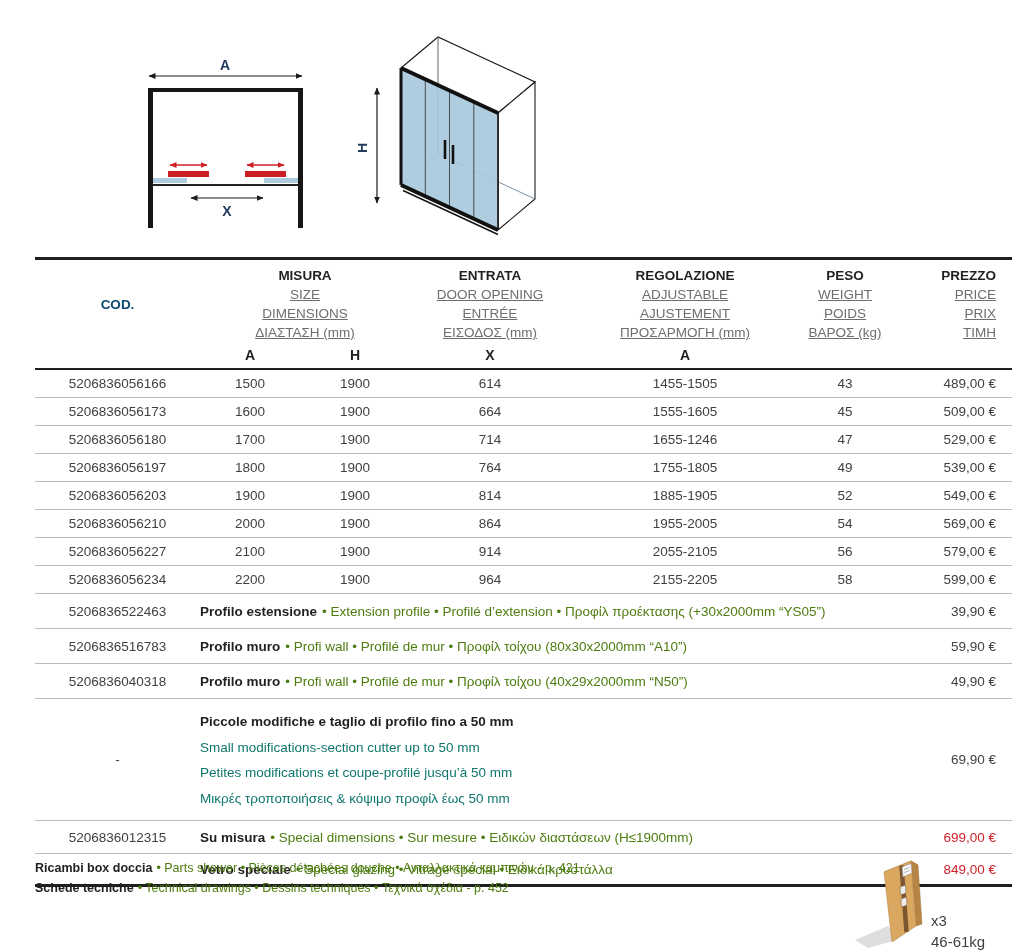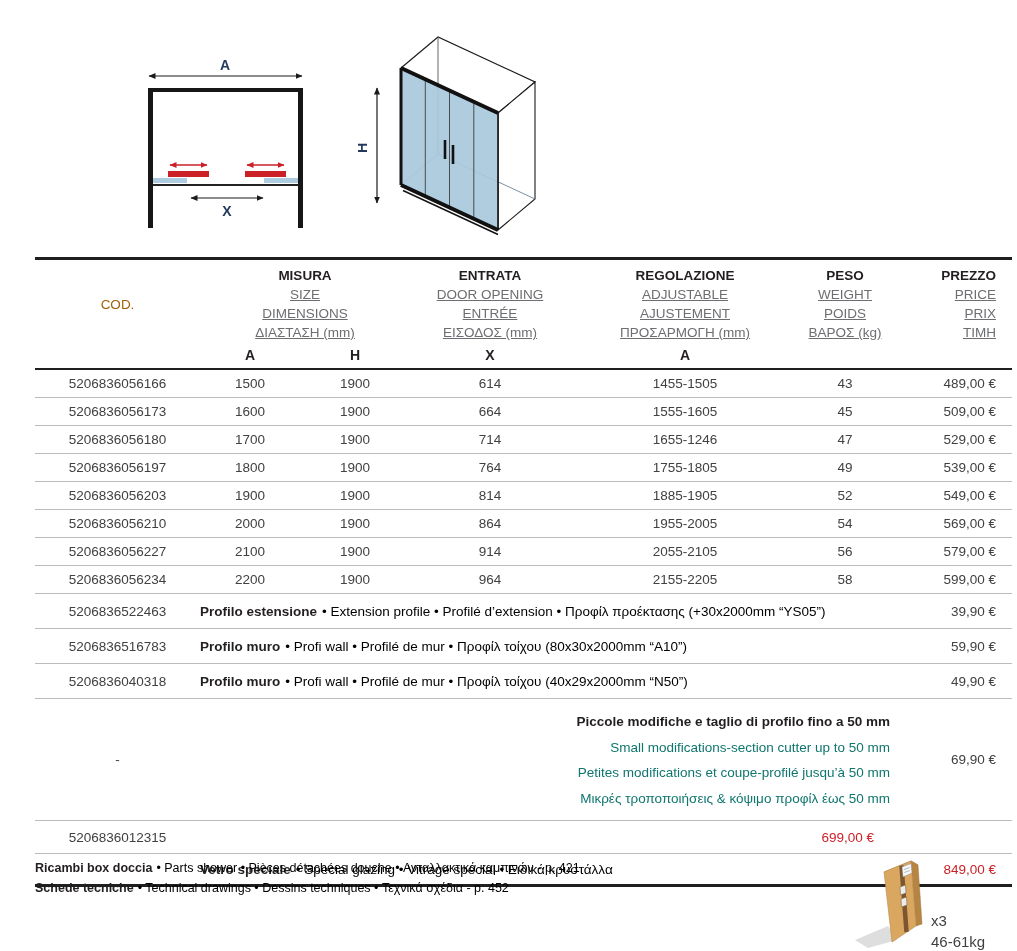--- a/index.html
+++ b/index.html
@@ -20,42 +20,42 @@
     border-top:3px solid #1f1f1f; border-bottom:3px solid #1f1f1f;
     font-size:13.5px;
   }
   .grid7 { display:grid; grid-template-columns:165px 100px 110px 160px 230px 90px 1fr; align-items:center; }
   .grid3 { display:grid; grid-template-columns:165px 690px 1fr; align-items:center; }
 
   .thead { padding-top:6px; }
   .hblock { text-align:center; line-height:19px; }
   .hblock .h1 { font-weight:700; color:#231f20; }
   .hblock .h2 { color:#6d6e71;text-decoration:underline; }
-  .cod-h { text-align:center; font-weight:400; color:#a16207; align-self:center; }
+  .cod-h { text-align:center; font-weight:700; color:#0c4a6e; align-self:center; }
   .col-misura { grid-column:2 / 4; }
   .col-entrata { grid-column:4; }
   .col-regol { grid-column:5; }
   .col-peso { grid-column:6; }
   .col-prezzo { grid-column:7; padding-right:16px; text-align:right; }
 
   .subhead { height:26px; border-bottom:2px solid #1f1f1f; font-weight:700; color:#231f20; font-size:14px; }
   .subhead div { text-align:center; }
 
   .trow { height:27px; border-bottom:1px solid #bcbcbc; }
   .trow > div { text-align:center; }
   .cell-price { text-align:right !important; padding-right:16px; }
 
   .srow { height:34px; border-bottom:1px solid #bcbcbc; }
   .srow .cod, .mrow .cod { text-align:center; }
   .desc { text-align:left; }
   .lead { font-weight:700; color:#231f20; }
-  .rest { color:#000000; margin-left:5px;margin-top:10px; }
+  .rest { color:#4d7c0f; margin-left:5px;margin-top:10px; }
 
   .mrow { border-bottom:1px solid #bcbcbc; }
-  .mrow .desc { padding:10px 0 9px 0;text-align:right; }
+  .mrow .desc { padding:10px 0 9px 0; }
   .mrow .mline { line-height:25.5px; }
   .mline.bold { font-weight:700; color:#231f20; }
   .mline.gray { color:#0f766e; }
 
   .row-sumisura { height:32px; }
   .row-vetro { height:30px; border-bottom:none; }
   .price-red { color:#cd2128; }
 
   
   .footer-notes { position:absolute; left:35px; top:858px; font-size:12.5px; line-height:20px; }
@@ -268,20 +268,21 @@
         <div class="mline bold">Piccole modifiche e taglio di profilo fino a 50 mm</div>
         <div class="mline gray">Small modifications-section cutter up to 50 mm</div>
         <div class="mline gray">Petites modifications et coupe-profilé jusqu’à 50 mm</div>
         <div class="mline gray">Μικρές τροποποιήσεις &amp; κόψιμο προφίλ έως 50 mm</div>
       </div>
       <div class="cell-price">69,90 €</div>
     </div>
 
     <div class="srow grid3 row-sumisura">
       <div class="cod">5206836012315</div>
+      <div class="desc"><span class="lead">Su misura</span><span class="rest">• Special dimensions • Sur mesure • Ειδικών διαστάσεων (H≤1900mm)</span></div>
       <div class="cell-price price-red">699,00 €</div>
     </div>
 
     <div class="srow grid3 row-vetro">
       <div class="cod">-</div>
       <div class="desc"><span class="lead">Vetro speciale</span><span class="rest">• Special glazing • Vitrage spécial • Ειδικά κρυστάλλα</span></div>
       <div class="cell-price price-red">849,00 €</div>
     </div>
   </div>
 

